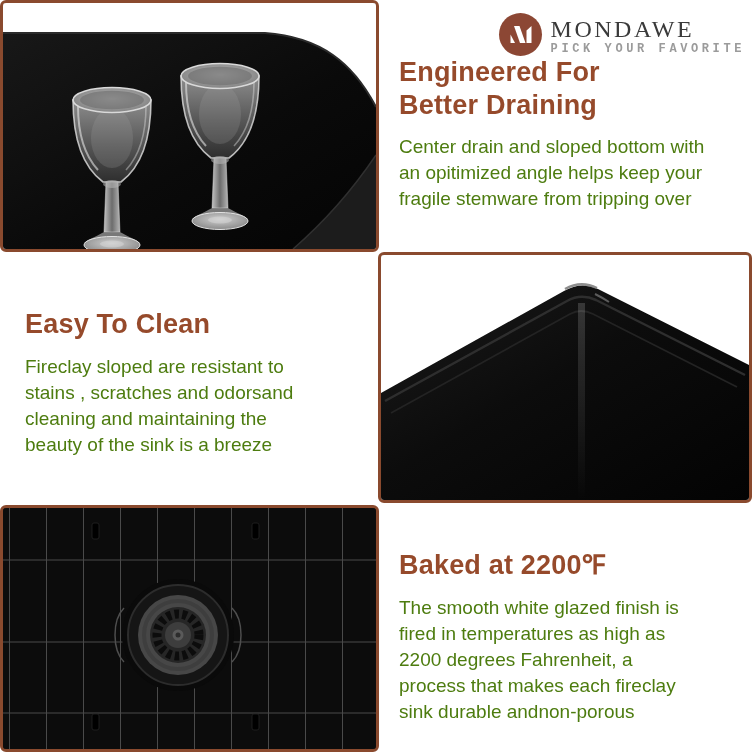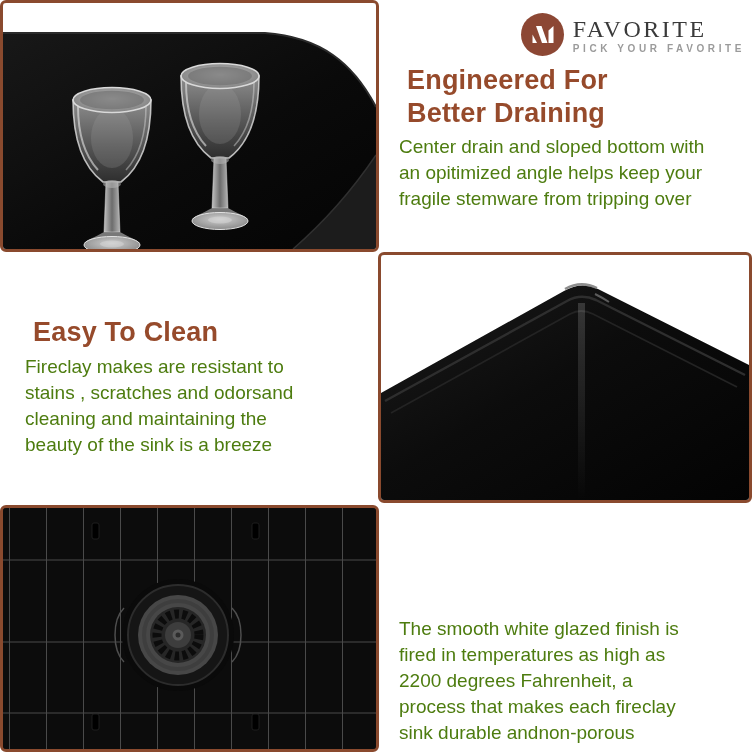--- a/index.html
+++ b/index.html
@@ -16,45 +16,45 @@
   .panel svg{display:block;width:100%;height:100%;}
   .panel-stemware{left:0;top:0;width:379px;height:252px;background:#ffffff;}
   .panel-corner{left:378px;top:252px;width:374px;height:251px;background:#ffffff;}
   .panel-grid{left:0;top:505px;width:379px;height:247px;}
   
   .cell{position:absolute;box-sizing:border-box;}
   .cell-draining{left:379px;top:0;width:376px;height:252px;}
   .cell-clean{left:0;top:264px;width:379px;height:253px;}
   .cell-baked{left:379px;top:505px;width:376px;height:250px;}
   .heading{
-    position:absolute;margin:8px;white-space:pre-line;
+    position:absolute;margin:0;white-space:pre-line;
     font-size:27px;line-height:33px;font-weight:bold;color:#964a2b;
     letter-spacing:.2px;
   }
   .body{
     position:absolute;margin:0;white-space:pre-line;
     font-size:19px;line-height:26px;color:#4d7c0f;
   }
   .cell-draining .heading{left:20px;top:56px;}
   .cell-draining .body{left:20px;top:134px;}
   .cell-clean .heading{left:25px;top:44px;}
   .cell-clean .body{left:25px;top:90px;}
   .cell-baked .heading{left:20px;top:44px;}
-  .cell-baked .body{left:20px;top:90px;margin-top:21px;}
+  .cell-baked .body{left:20px;top:90px;}
   
   .logo{position:absolute;top:12px;right:10px;display:flex;align-items:center;gap:8px;}
   .logo-mark{width:45px;height:45px;flex:0 0 auto;}
   .logo-text{display:flex;flex-direction:column;}
   .brand-name{
     font-family:"Liberation Serif",serif;font-size:24px;line-height:26px;
     letter-spacing:2.5px;color:#3a3a3a;
   }
   .brand-tagline{
-    font-size:10px;line-height:10px;font-weight:bold;
-    letter-spacing:3.6px;color:#9b9b9b;margin-top:2px;
+    font-size:12px;line-height:10px;font-weight:bold;
+    letter-spacing:3.6px;color:#9b9b9b;margin-top:2px;font-family:Liberation Mono, monospace;
   }
 </style>
 </head>
 <body>
 
 <div class="page">
 
   <figure class="panel panel-stemware">
     <svg viewBox="0 0 373 246" preserveAspectRatio="none">
       <defs>
@@ -111,34 +111,34 @@
     <div class="logo">
       <span class="logo-mark">
         <svg viewBox="0 0 45 45" width="45" height="45">
           <circle cx="22.5" cy="22.5" r="21.5" fill="#8c4734"></circle>
           <polygon points="16,14 21.5,14 27.5,31 22,31" fill="#ffffff"></polygon>
           <polygon points="12.5,22.5 17,31 12.5,31" fill="#ffffff"></polygon>
           <path d="M28.5,18.5 L33.5,14 L33.5,31 L28.5,31 Z" fill="#ffffff"></path>
         </svg>
       </span>
       <span class="logo-text">
-        <span class="brand-name">FAVORITE</span>
+        <span class="brand-name">MONDAWE</span>
         <span class="brand-tagline">PICK YOUR FAVORITE</span>
       </span>
     </div>
     <h2 class="heading">Engineered For
 Better Draining</h2>
     <p class="body">Center drain and sloped bottom with
 an opitimized angle helps keep your
 fragile stemware from tripping over</p>
   </section>
 
   <section class="cell cell-clean">
     <h2 class="heading">Easy To Clean</h2>
-    <p class="body">Fireclay makes are resistant to
+    <p class="body">Fireclay sloped are resistant to
 stains , scratches and odorsand
 cleaning and maintaining the
 beauty of the sink is a breeze</p>
   </section>
 
   <figure class="panel panel-corner">
     <svg viewBox="0 0 368 245" preserveAspectRatio="none">
       <defs>
         <linearGradient id="cornG" x1="0" y1="0" x2="1" y2="1">
           <stop offset="0" stop-color="#1b1b1b"></stop>
@@ -186,20 +186,21 @@
         <circle cx="175" cy="127" r="28" fill="#262626"></circle>
         <circle cx="175" cy="127" r="21" fill="none" stroke="#0c0c0c" stroke-width="9" stroke-dasharray="4.5 3.4"></circle>
         <circle cx="175" cy="127" r="13" fill="#3d3d3d"></circle>
         <circle cx="175" cy="127" r="5.5" fill="#5a5a5a"></circle>
         <circle cx="175" cy="127" r="2.5" fill="#2c2c2c"></circle>
       </g>
     </svg>
   </figure>
 
   <section class="cell cell-baked">
+    <h2 class="heading">Baked at 2200℉</h2>
     <p class="body">The smooth white glazed finish is
 fired in temperatures as high as
 2200 degrees Fahrenheit, a
 process that makes each fireclay
 sink durable andnon-porous</p>
   </section>
 
 </div>
 
 </body></html>

